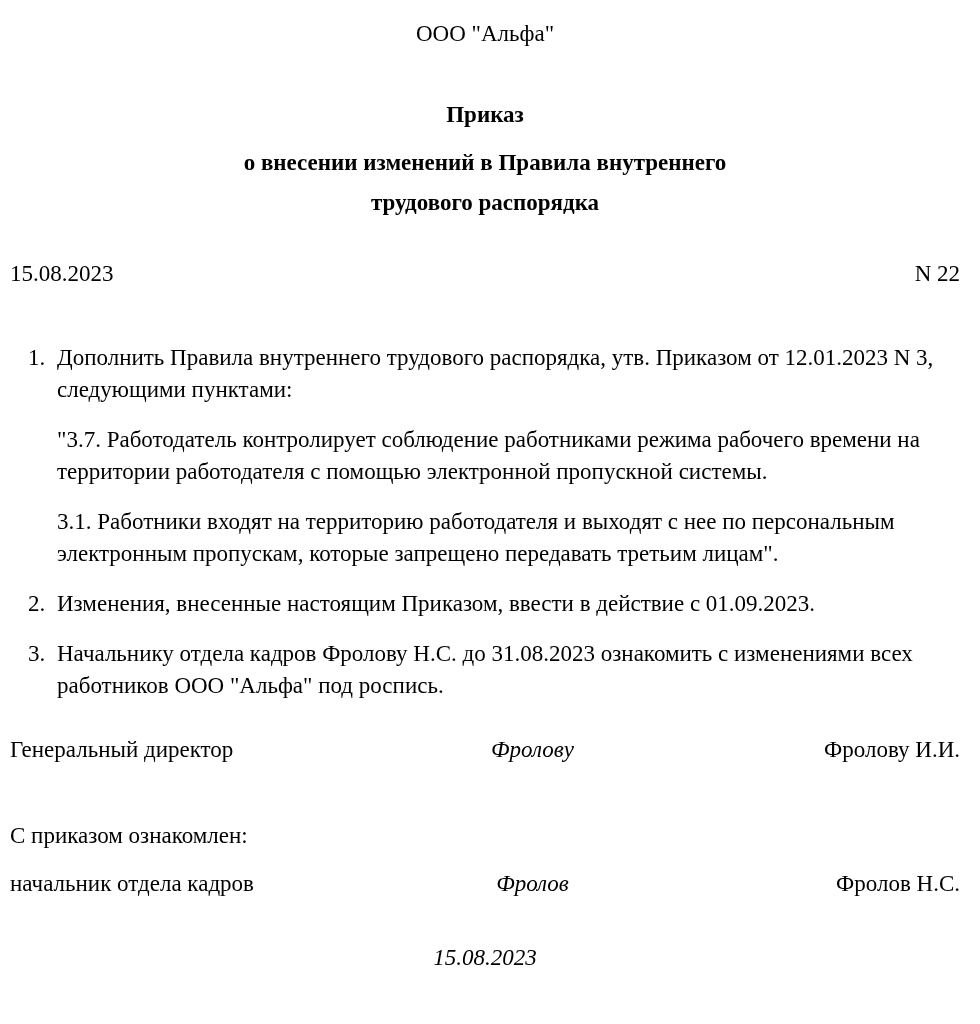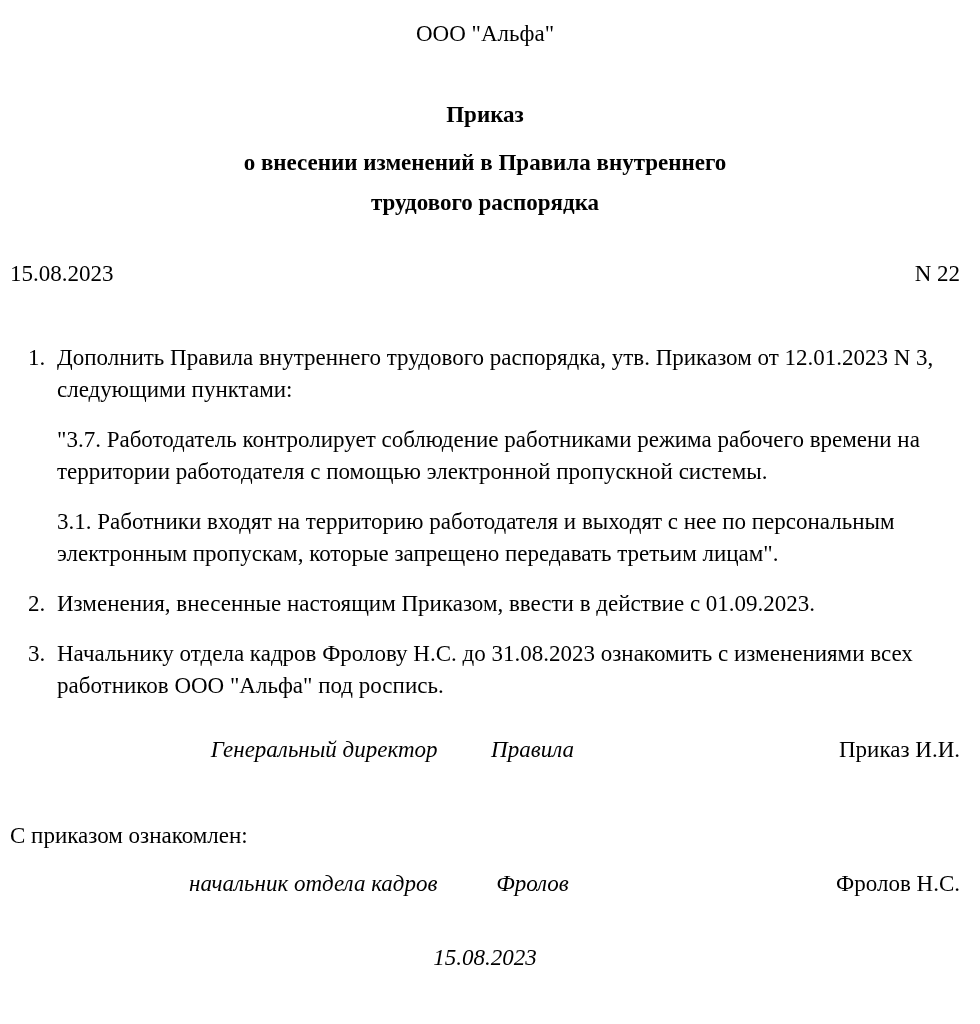--- a/index.html
+++ b/index.html
@@ -51,21 +51,21 @@
     margin-left: 47px;
     margin-bottom: 18px;
   }
   .sig-row {
     display: grid;
     grid-template-columns: 45% 20% 35%;
     align-items: baseline;
   }
   .sig-row-1 { margin-top: 32px; }
   .sig-row-2 { margin-top: 16px; }
-  .sig-position { text-align: right; font-style: italic; }
+  .sig-position { text-align: left; }
   .sig-script {
     text-align: center;
     font-style: italic;
   }
   .sig-name { text-align: right; }
   .ack-line {
     margin-top: 54px;
   }
   .footer-date {
     text-align: center;
@@ -109,22 +109,22 @@
 
     <div class="list-item">
       <span class="item-num">3.</span>
       <span>Начальнику отдела кадров Фролову Н.С. до 31.08.2023 ознакомить с изменениями всех работников ООО "Альфа" под роспись.</span>
     </div>
 
   </div>
 
   <div class="sig-row sig-row-1">
     <span class="sig-position">Генеральный директор</span>
-    <span class="sig-script">Правила</span>
-    <span class="sig-name">Приказ И.И.</span>
+    <span class="sig-script">Фролову</span>
+    <span class="sig-name">Фролову И.И.</span>
   </div>
 
   <div class="ack-line">С приказом ознакомлен:</div>
 
   <div class="sig-row sig-row-2">
     <span class="sig-position">начальник отдела кадров</span>
     <span class="sig-script">Фролов</span>
     <span class="sig-name">Фролов Н.С.</span>
   </div>
 

